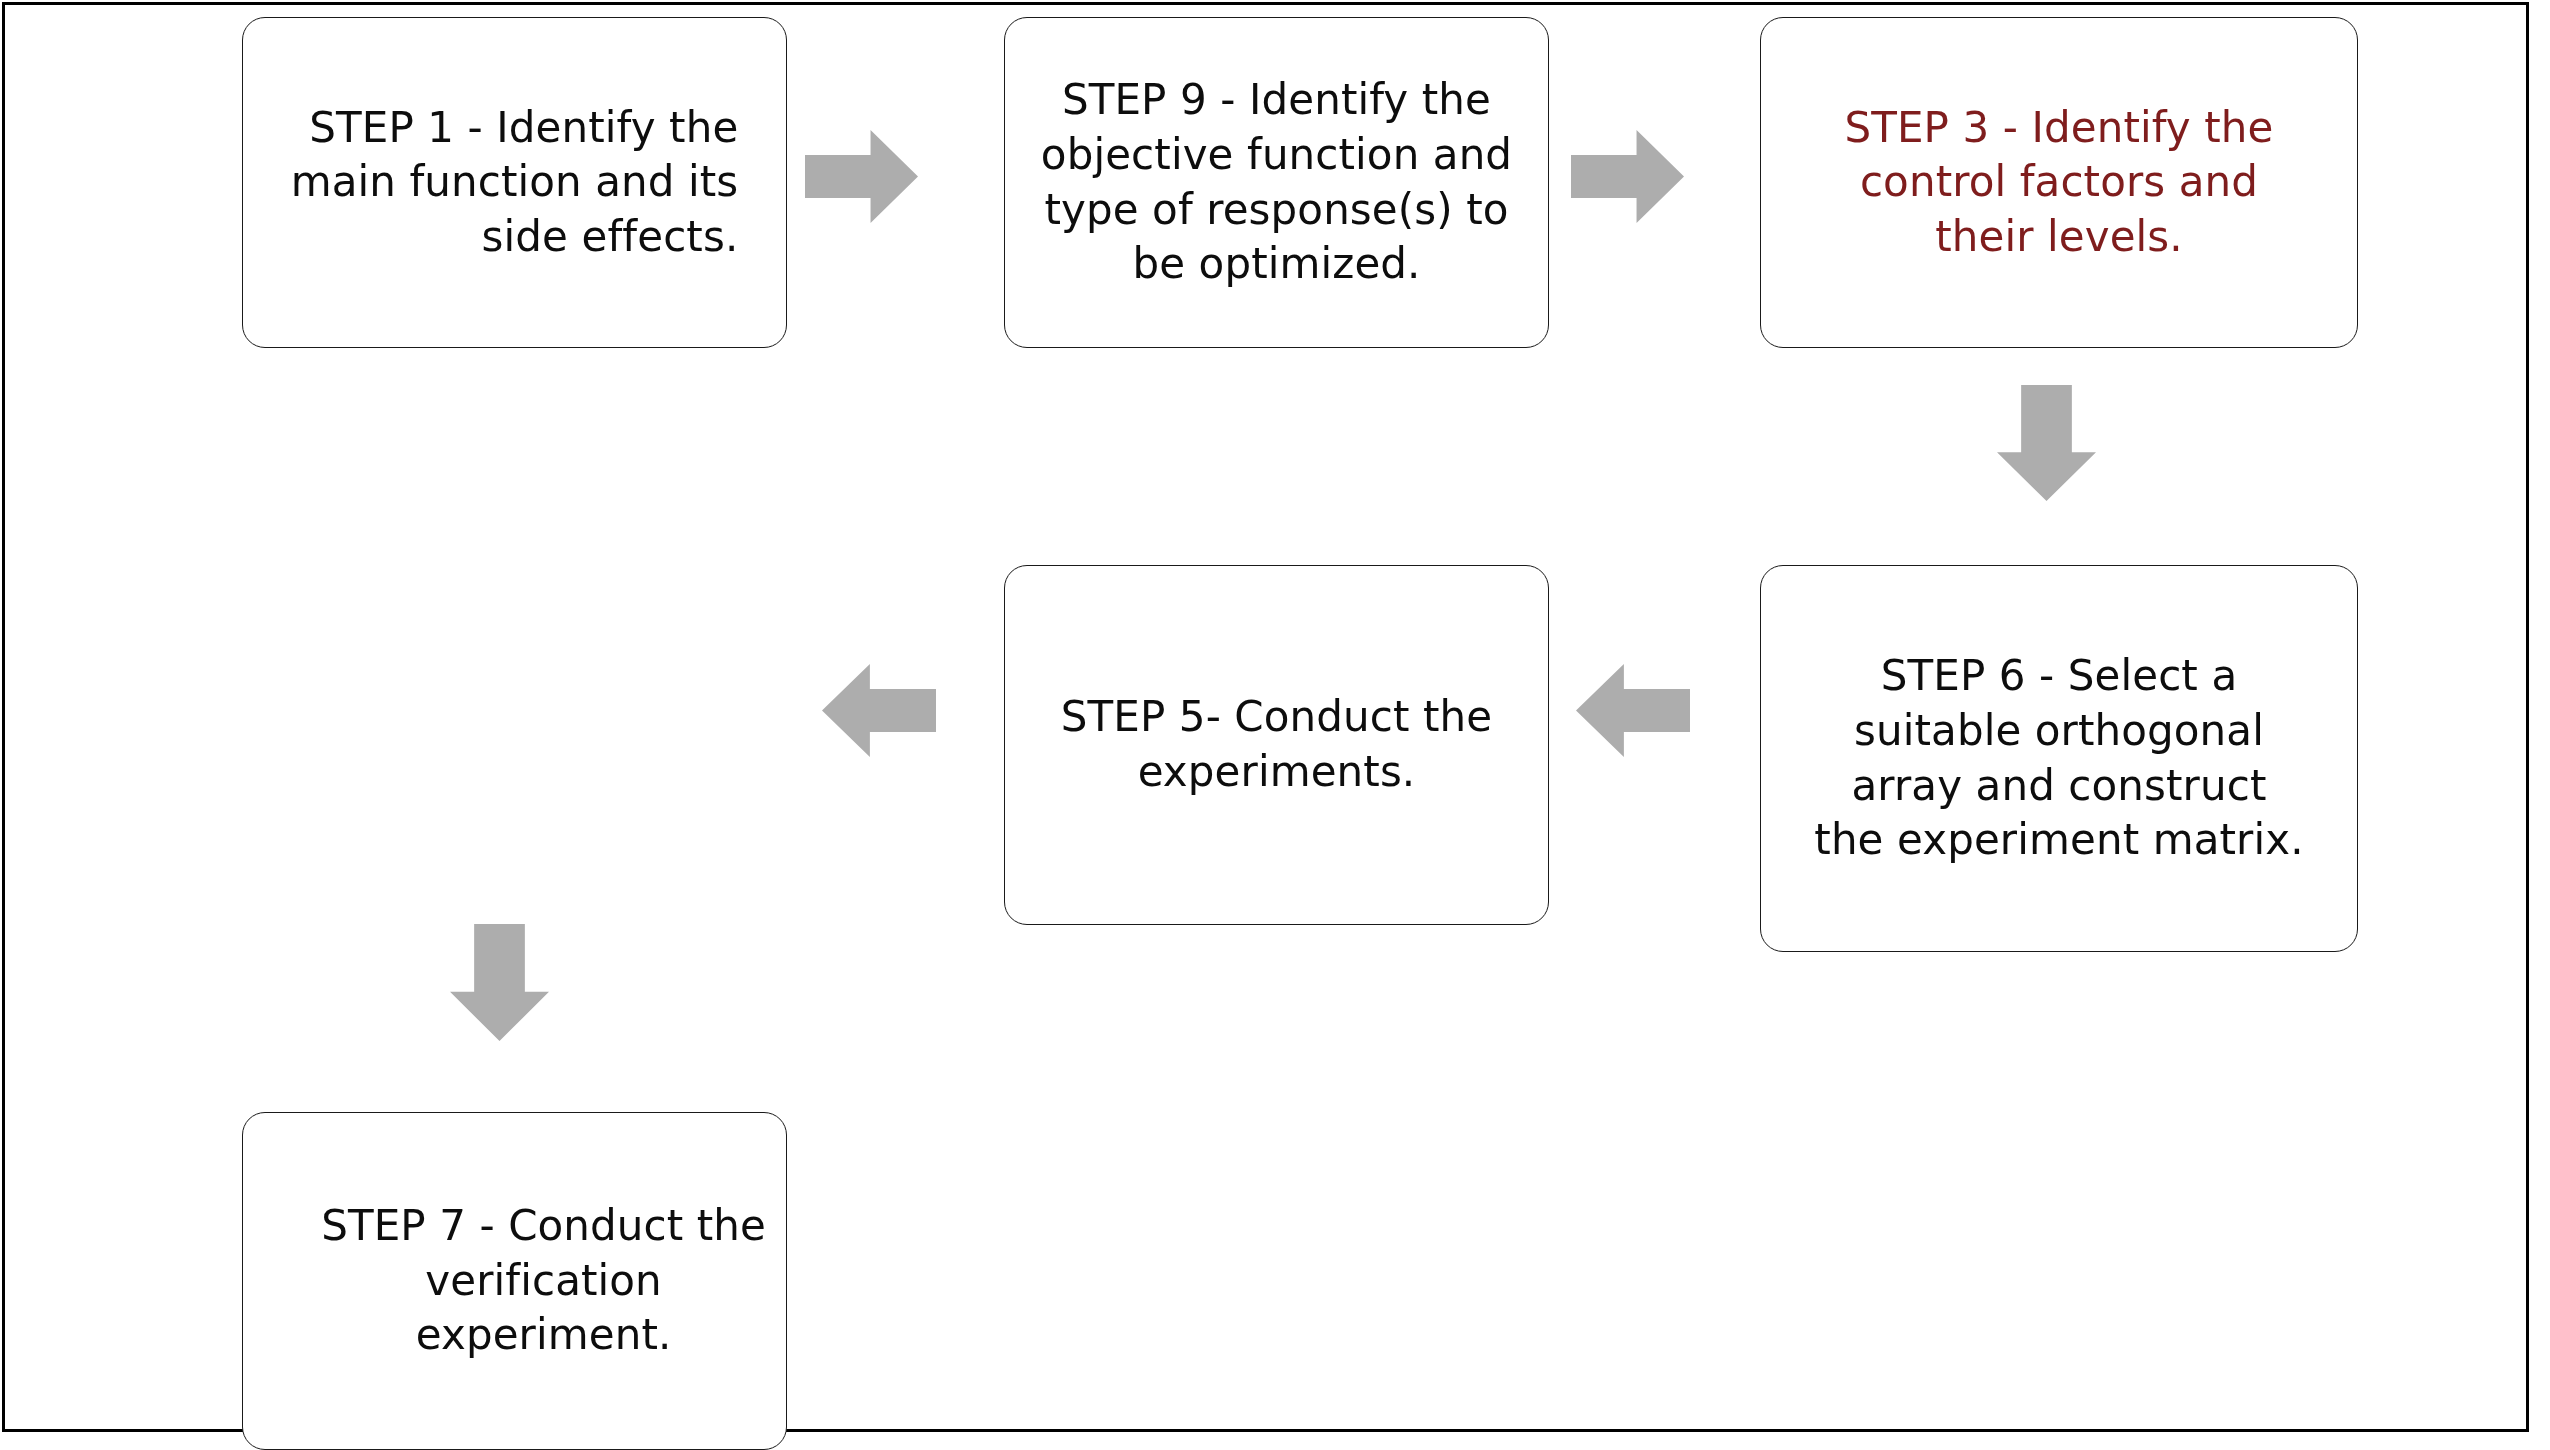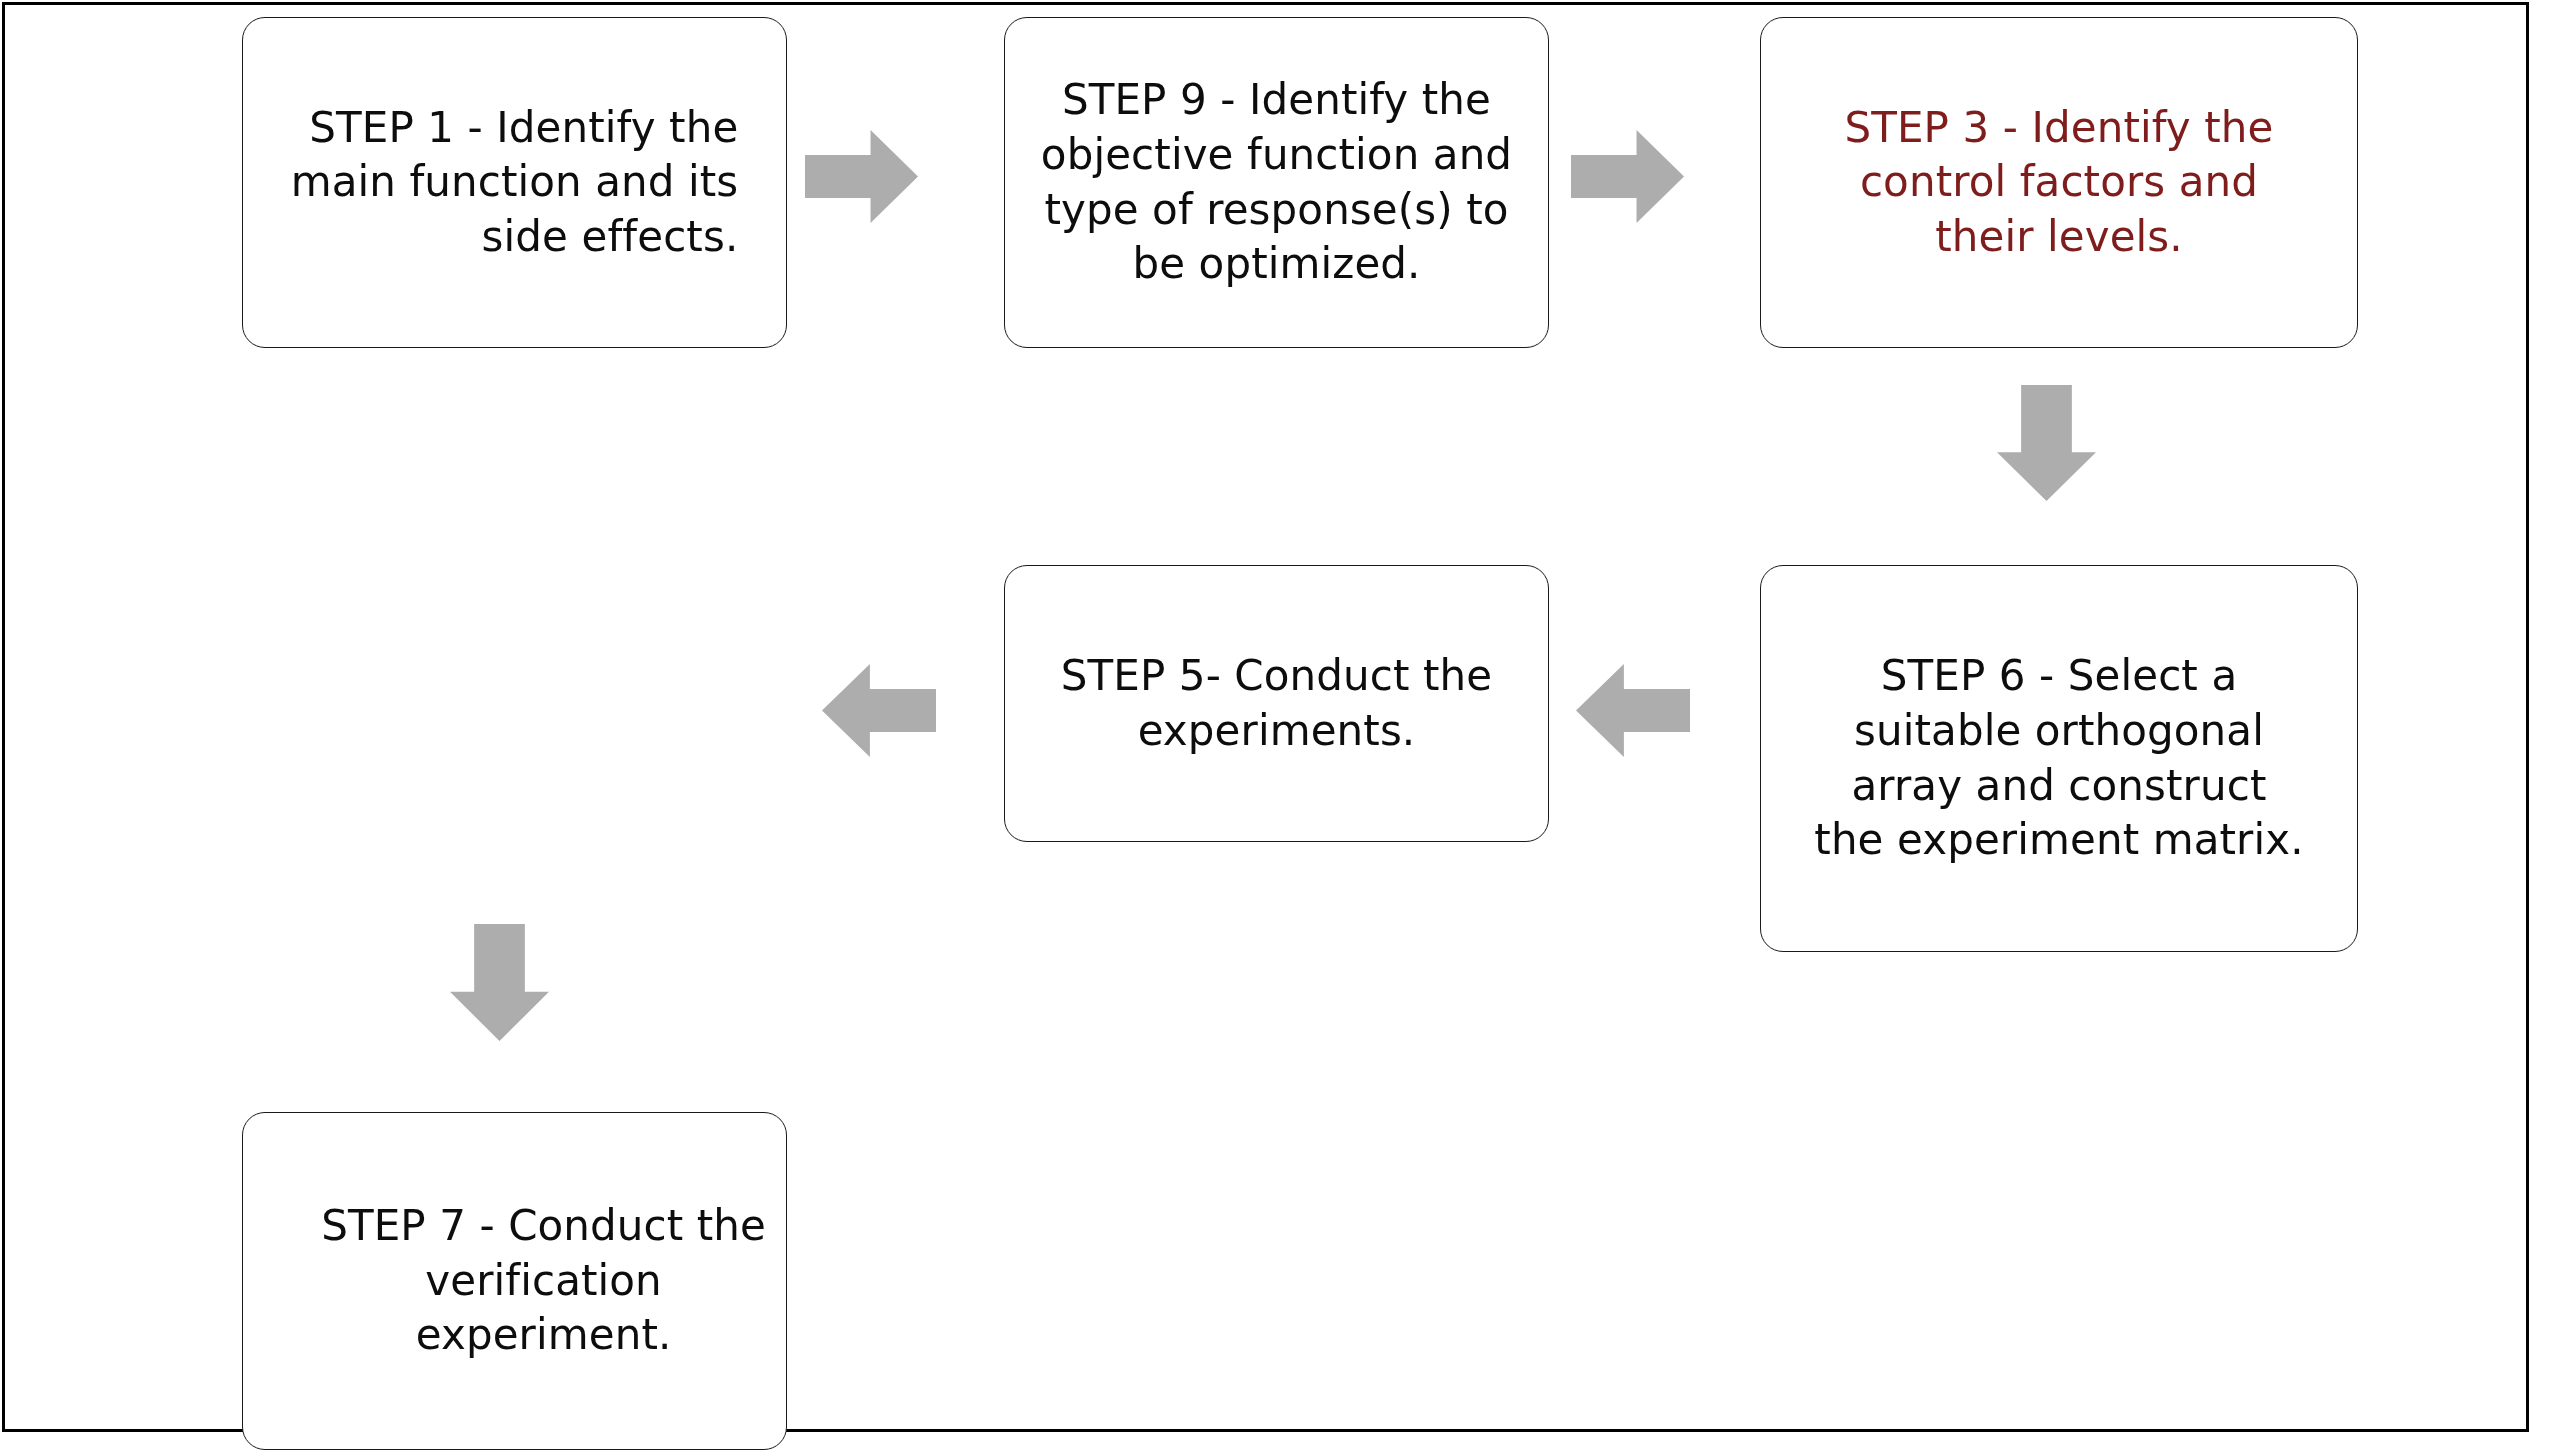--- a/index.html
+++ b/index.html
@@ -42,21 +42,21 @@
     line-height:1.30;
     color:#0d0d0d;
     letter-spacing:0.1px;
     white-space:pre-line;
   }
   
   #node-step1{left:242px;top:17px;width:545px;height:331px;text-align:right;}
   #node-step2{left:1004px;top:17px;width:545px;height:331px;}
   #node-step3{left:1760px;top:17px;width:598px;height:331px;}
   #node-step4{left:242px;top:565px;width:545px;height:325px;}
-  #node-step5{left:1004px;top:565px;width:545px;height:277px;}
+  #node-step5{left:1004px;top:565px;width:545px;height:360px;}
   #node-step6{left:1760px;top:565px;width:598px;height:387px;}
   #node-step7{left:242px;top:1112px;width:545px;height:338px;}
 
   
   .arrow{position:absolute;}
   .arrow svg{display:block;width:100%;height:100%;}
 
   #arrow-1-2{left:805px;top:130px;width:113px;height:93px;}
   #arrow-2-3{left:1571px;top:130px;width:113px;height:93px;}
   #arrow-3-6{left:1997px;top:385px;width:99px;height:116px;}

